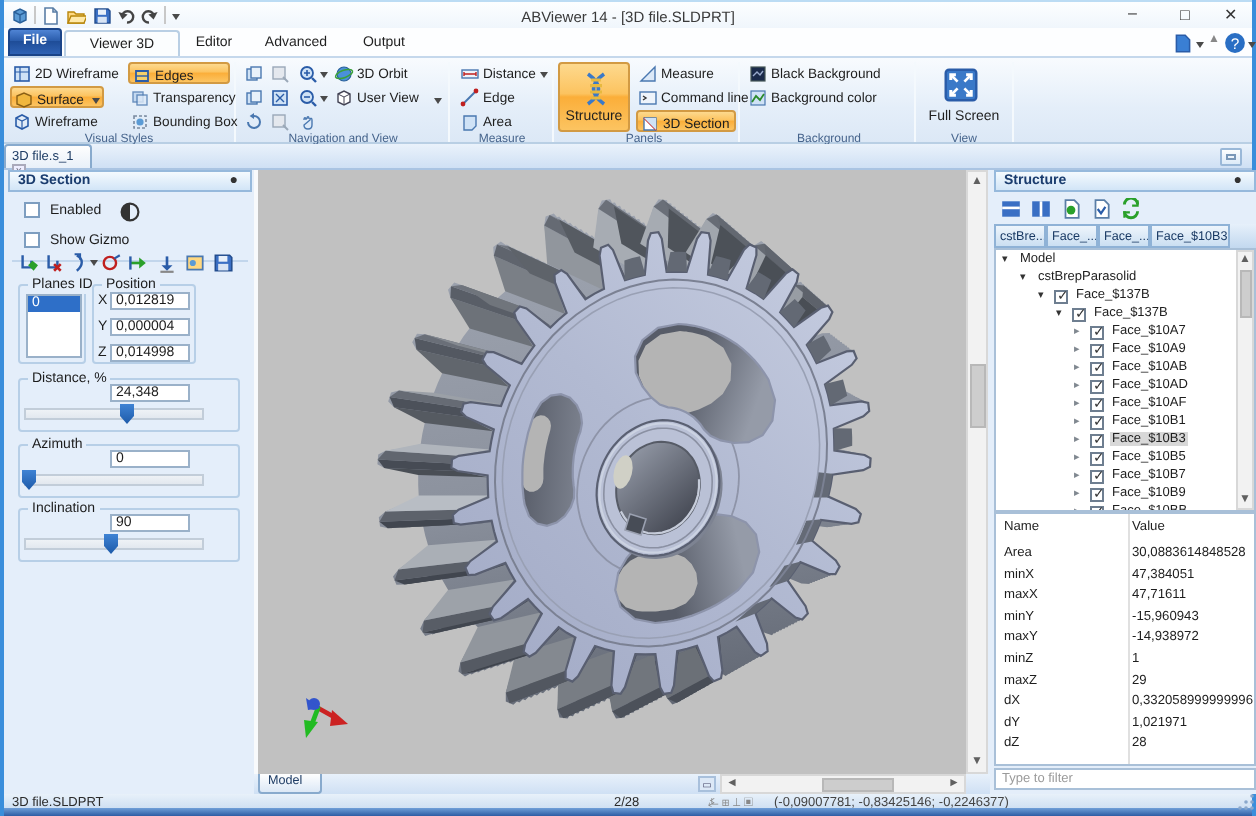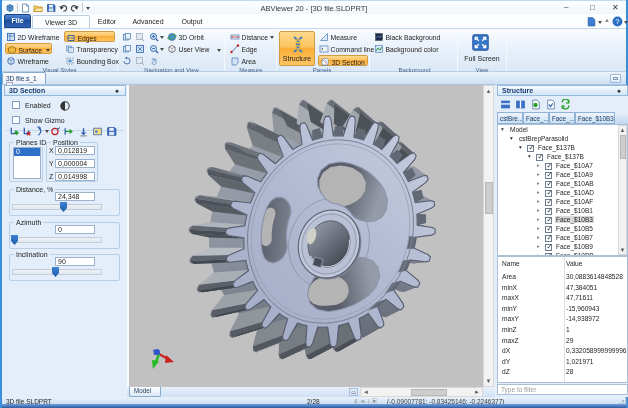--- a/index.html
+++ b/index.html
@@ -73,21 +73,21 @@
       <svg class="abs" style="left:56px;top:2px" width="10" height="10" viewBox="0 0 10 10">
         <path d="M3,5.5 A2.8,2.8 0 1,1 5.5,8.2" fill="none" stroke="#444" stroke-width="1.2"></path>
         <path d="M1.2,3 L3.2,6.8 L5.8,4.2Z" fill="#444"></path>
       </svg>
       <svg class="abs" style="left:68px;top:2px" width="10" height="10" viewBox="0 0 10 10">
         <path d="M7,5.5 A2.8,2.8 0 1,0 4.5,8.2" fill="none" stroke="#444" stroke-width="1.2"></path>
         <path d="M8.8,3 L6.8,6.8 L4.2,4.2Z" fill="#444"></path>
       </svg>
       <div class="abs" style="left:80px;top:2px;width:1px;height:9px;background:#c8c8c8"></div>
       <span class="caret" style="position:absolute;left:84px;top:6px"></span>
-      <div id="titletext" class="abs">ABViewer 20 - [3D file.SLDPRT]</div>
+      <div id="titletext" class="abs">ABViewer 14 - [3D file.SLDPRT]</div>
       <span class="abs" style="left:562px;top:1px;font-size:8px;color:#333">–</span>
       <span class="abs" style="left:588px;top:2px;font-size:8px;color:#333">□</span>
       <span class="abs" style="left:610px;top:2px;font-size:8px;color:#333">✕</span>
     </div>
 <div id="tabrow" class="abs">
       <div id="filetab" class="rtab">File</div>
       <div id="activetab" class="rtab" style="left:30px;width:58px">Viewer 3D</div>
       <div class="rtab" style="left:88px;width:34px">Editor</div>
       <div class="rtab" style="left:123px;width:46px">Advanced</div>
       <div class="rtab" style="left:170px;width:40px">Output</div>

